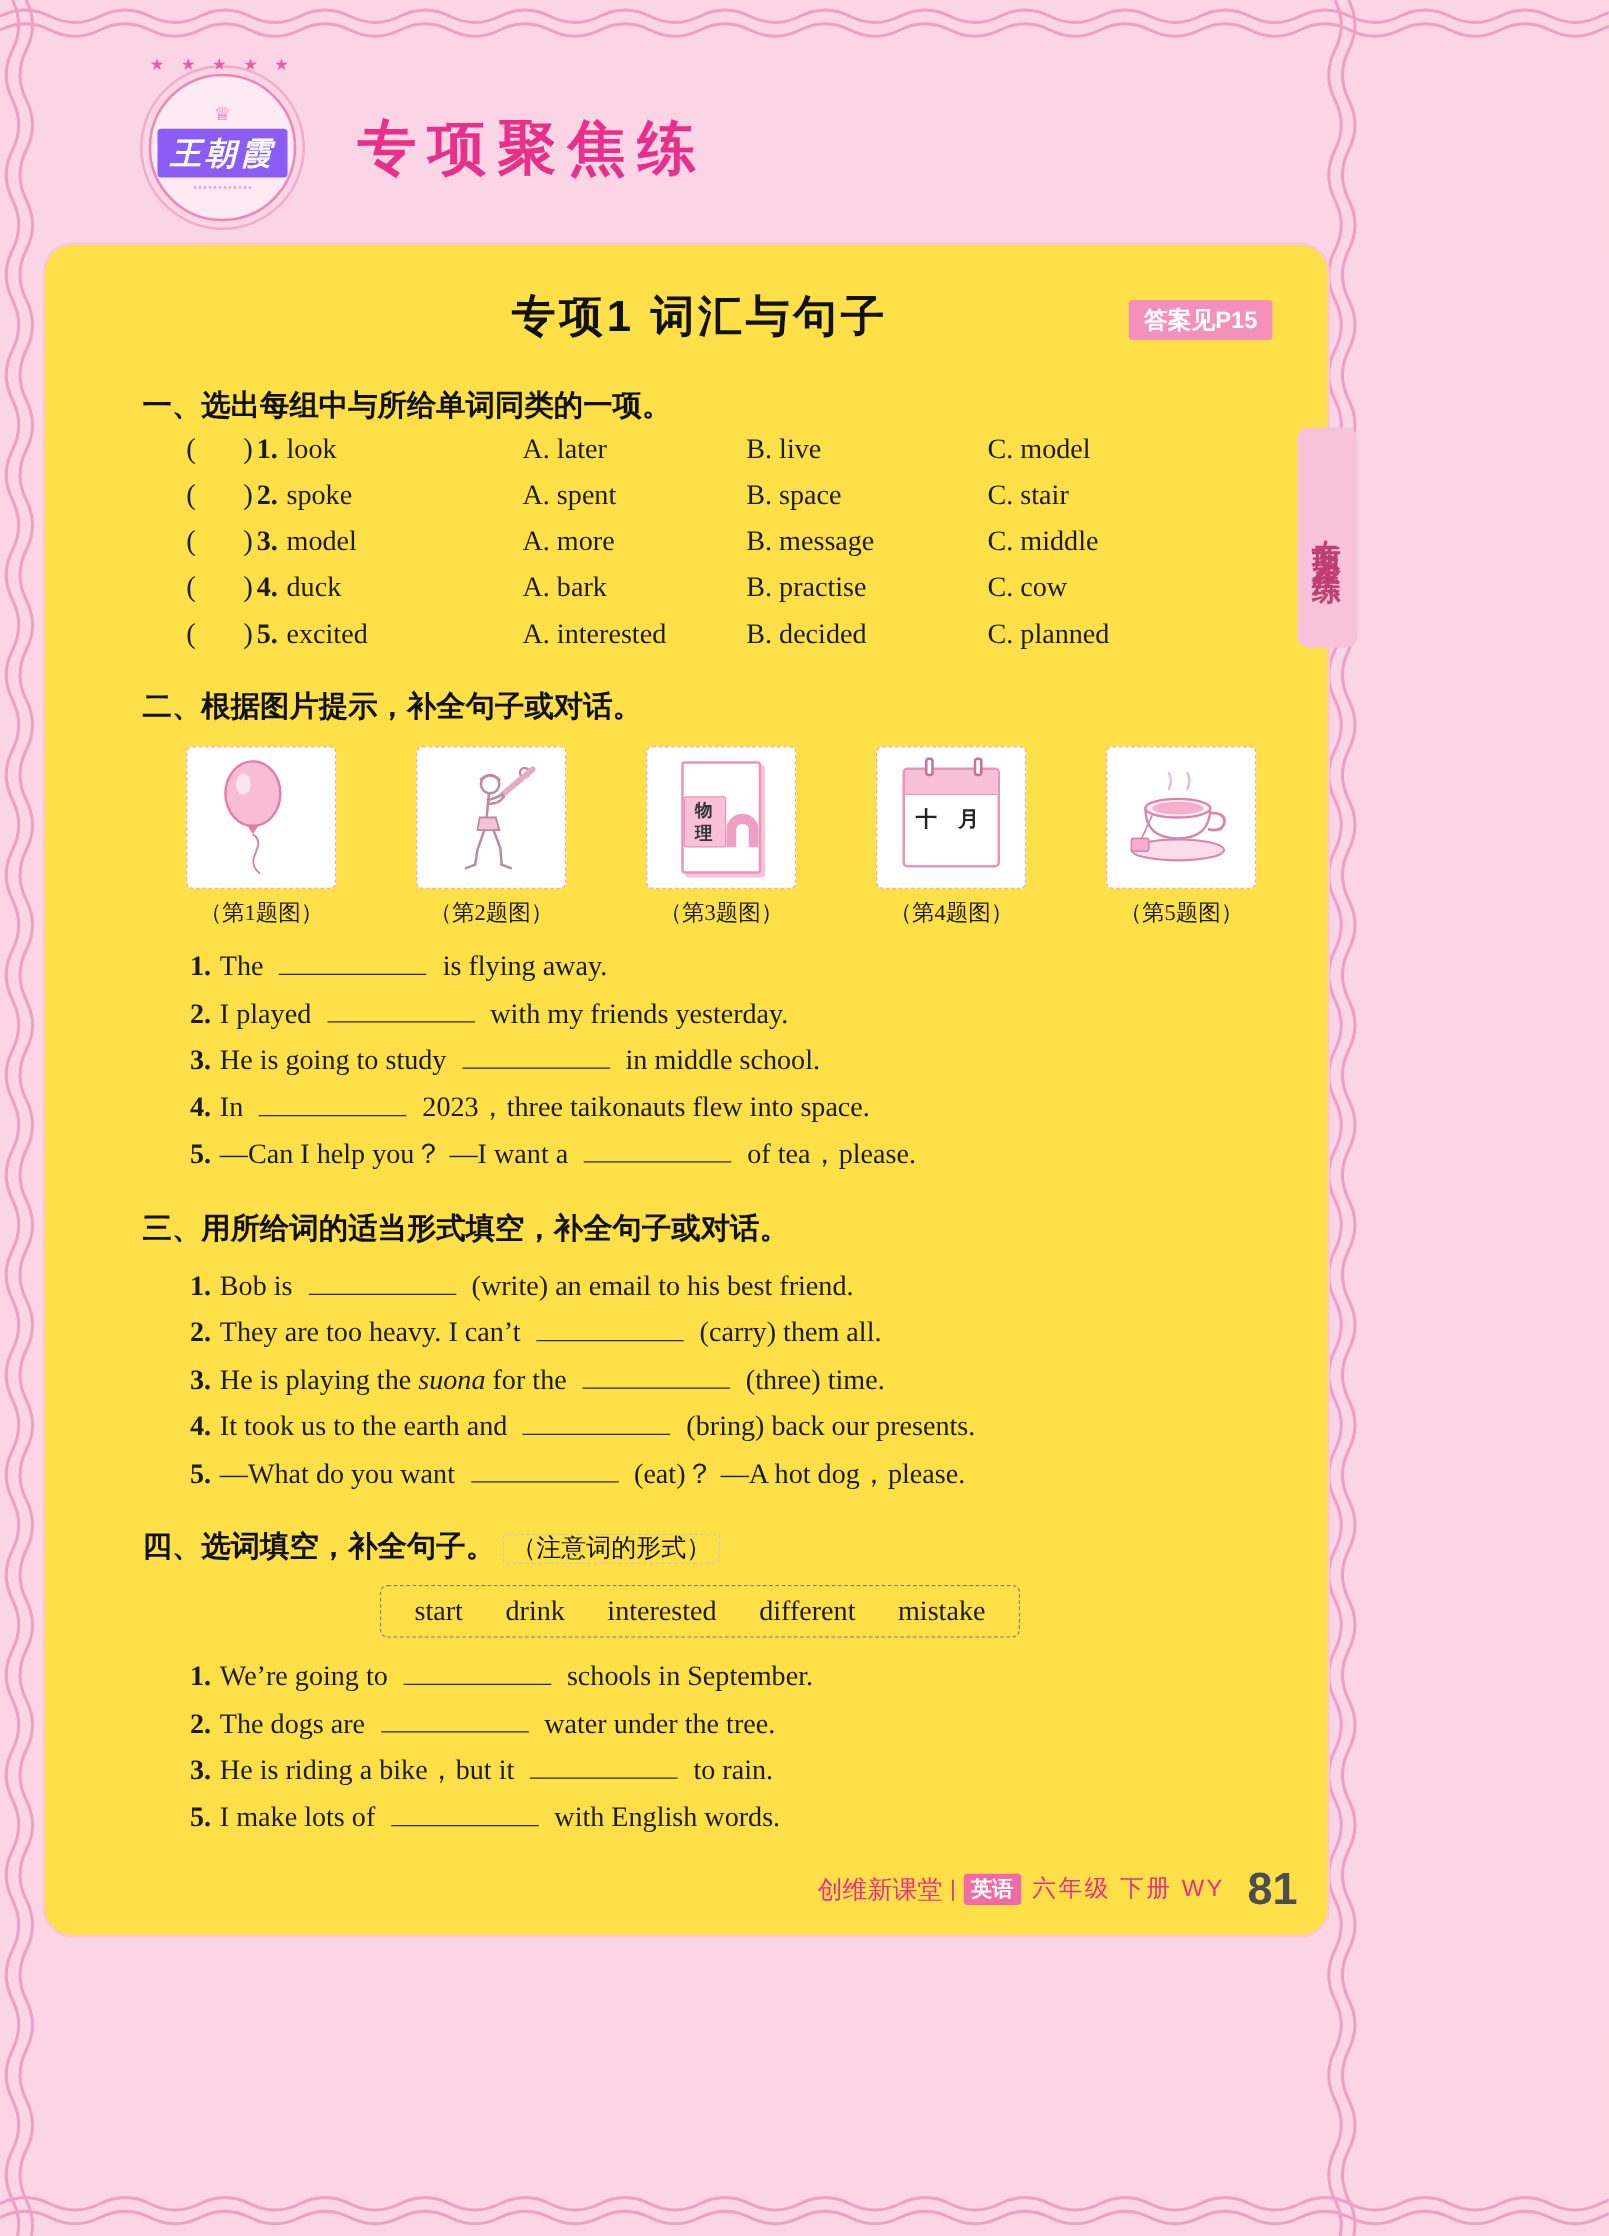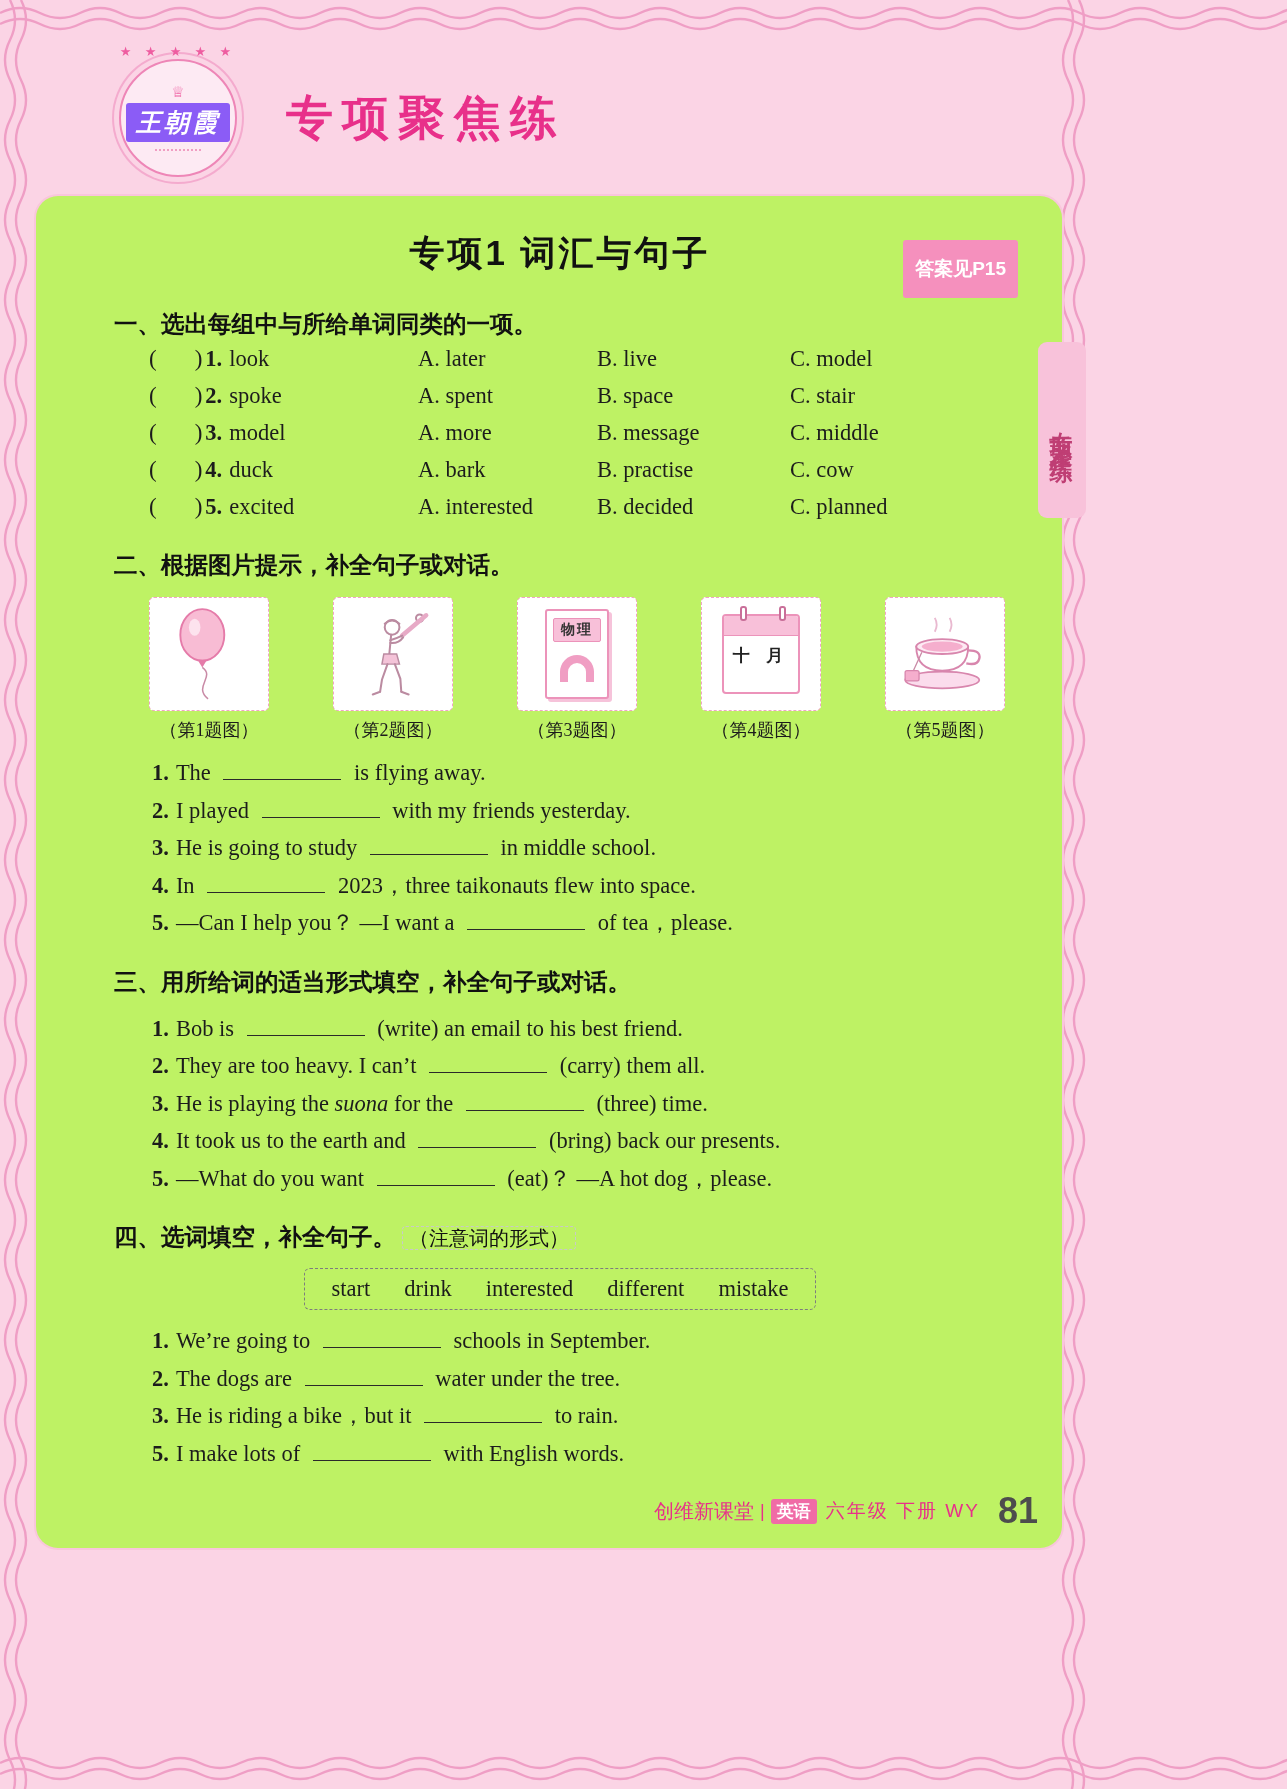--- a/index.html
+++ b/index.html
@@ -28,29 +28,29 @@
                   color:#e8308a; letter-spacing:9px; white-space:nowrap; }
 
   
   .side-tab { position:absolute; left:1038px; top:342px; width:48px; height:176px;
               background:#f8c2da; border-radius:9px; writing-mode:vertical-rl; text-orientation:upright;
               font-family:"Liberation Sans",sans-serif; font-weight:bold; font-size:23px; letter-spacing:7px;
               color:#bf3e74; display:flex; align-items:center; justify-content:center; z-index:3; }
 
   
   .panel { position:absolute; left:36px; top:196px; width:1026px; height:1352px;
-           background:#bef264; border-radius:22px; box-shadow:0 0 0 2px #f9c6dc;
+           background:#fde047; border-radius:22px; box-shadow:0 0 0 2px #f9c6dc;
            padding:34px 56px 0 78px; z-index:1; }
 
   .title-row { position:relative; text-align:center; height:54px; }
   .page-title { display:inline-block; font-family:"Liberation Sans",sans-serif; font-weight:bold;
                 font-size:35px; letter-spacing:3px; color:#111; }
   .answer-badge { position:absolute; right:-12px; top:10px; background:#f590bd; color:#fff;
                   font-family:"Liberation Sans",sans-serif; font-weight:bold; font-size:19px;
-                  padding:16px 12px; border-radius:3px; }
+                  padding:3px 12px; border-radius:3px; }
 
   .sec-heading { font-family:"Liberation Sans",sans-serif; font-weight:bold; font-size:23.5px;
                  color:#111; margin-top:24px; }
   .sec-heading .note { font-weight:normal; font-size:20px; font-family:"Liberation Serif",serif;
                        border:1.5px dashed #c9c9c9; border-radius:4px; padding:0 6px; margin-left:6px; }
 
   
   .mc-row { display:grid; grid-template-columns:269px 179px 193px 1fr; margin-left:35px;
             line-height:37px; font-size:22.5px; align-items:baseline; }
   .bracket { display:inline-flex; align-items:baseline; font-size:23px; }
@@ -58,21 +58,21 @@
   .num { font-weight:bold; margin:0 7px 0 3px; }
 
   
   .figures { display:flex; gap:64px; margin:16px 0 0 35px; }
   .figure { width:120px; text-align:center; }
   .fig-box { width:120px; height:114px; border:1.6px dashed #f2a3c7; border-radius:5px;
              display:flex; align-items:center; justify-content:center; background:#fff; }
   .fig-caption { margin-top:7px; font-size:18px; }
 
   .book { width:64px; height:90px; background:#fff; border:2px solid #ec93ba; border-radius:3px;
-          box-shadow:3px 3px 0 #f6c3da; display:flex; flex-direction:column; align-items:center; padding-top:7px; }
+          box-shadow:3px 3px 0 #f6c3da; display:flex; flex-direction:row; align-items:center; padding-top:7px; }
   .book-title { background:#f8c0d9; border:1px solid #ec93ba; color:#333;
                 font-family:"Liberation Sans",sans-serif; font-weight:bold; font-size:14px;
                 line-height:1.25; padding:2px 7px; border-radius:2px; letter-spacing:2px; }
   .magnet { margin-top:13px; width:34px; height:27px; border:8px solid #f09ec3; border-bottom:none;
             border-radius:17px 17px 0 0; }
 
   .calendar { position:relative; width:78px; height:80px; background:#fff;
               border:2px solid #ec93ba; border-radius:4px; }
   .cal-head { height:20px; background:#f8c0d9; border-bottom:1.5px solid #ec93ba; border-radius:2px 2px 0 0; }
   .ring { position:absolute; top:-10px; width:7px; height:15px; border:2px solid #c96f99;

